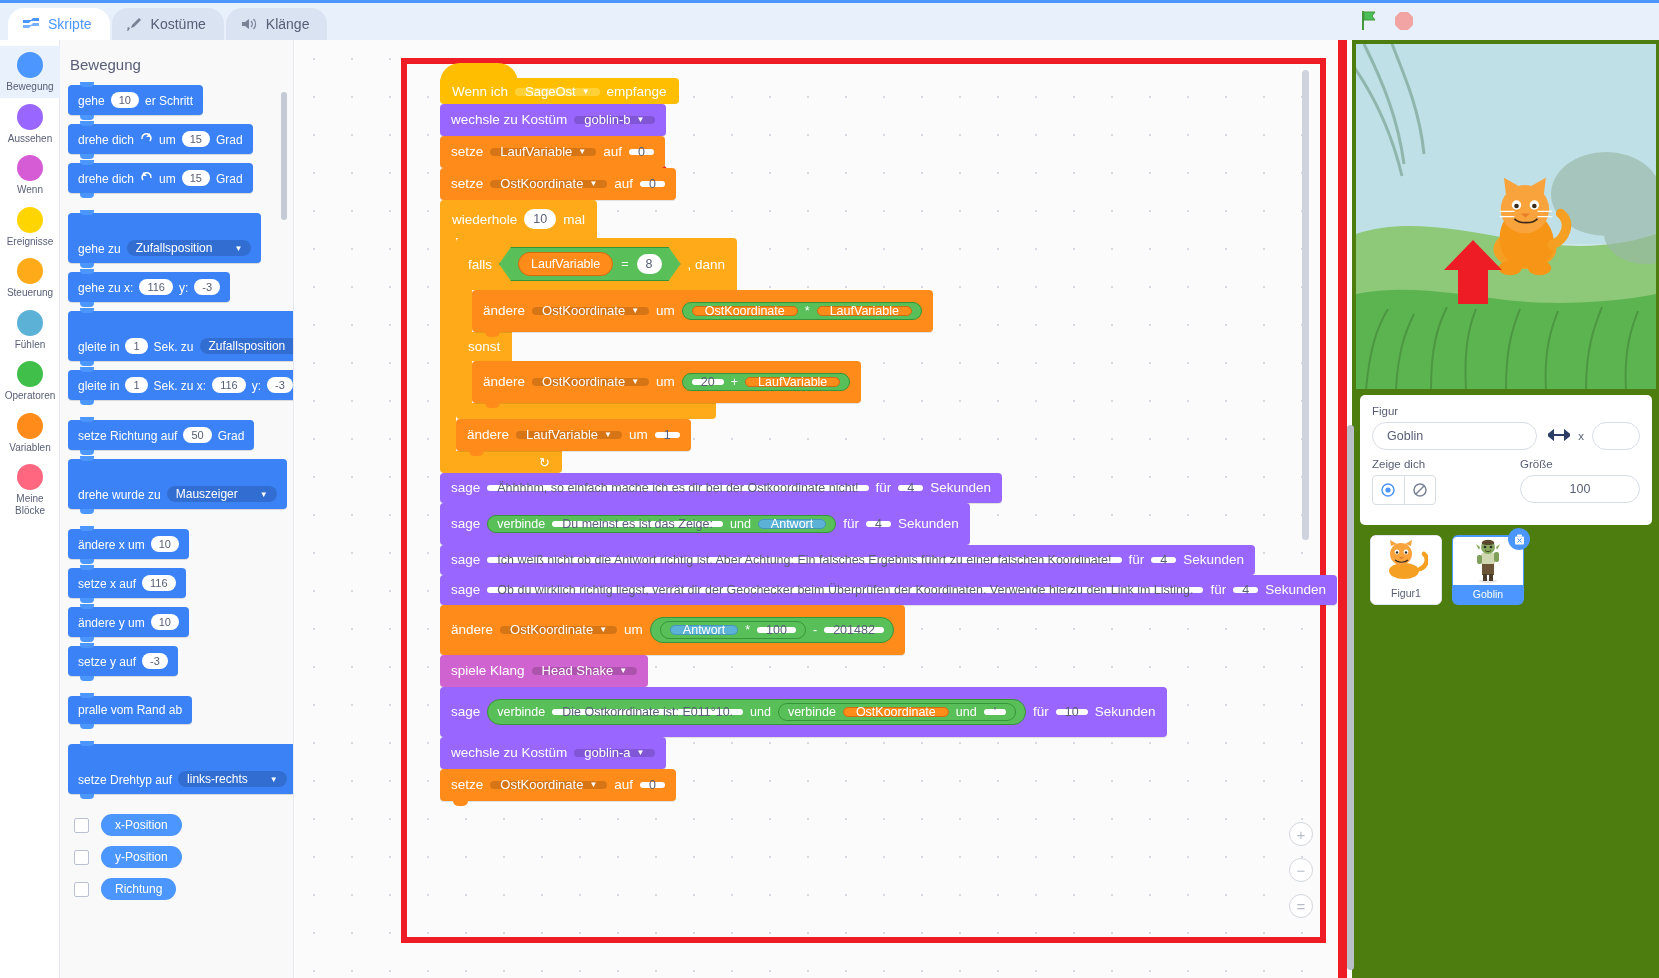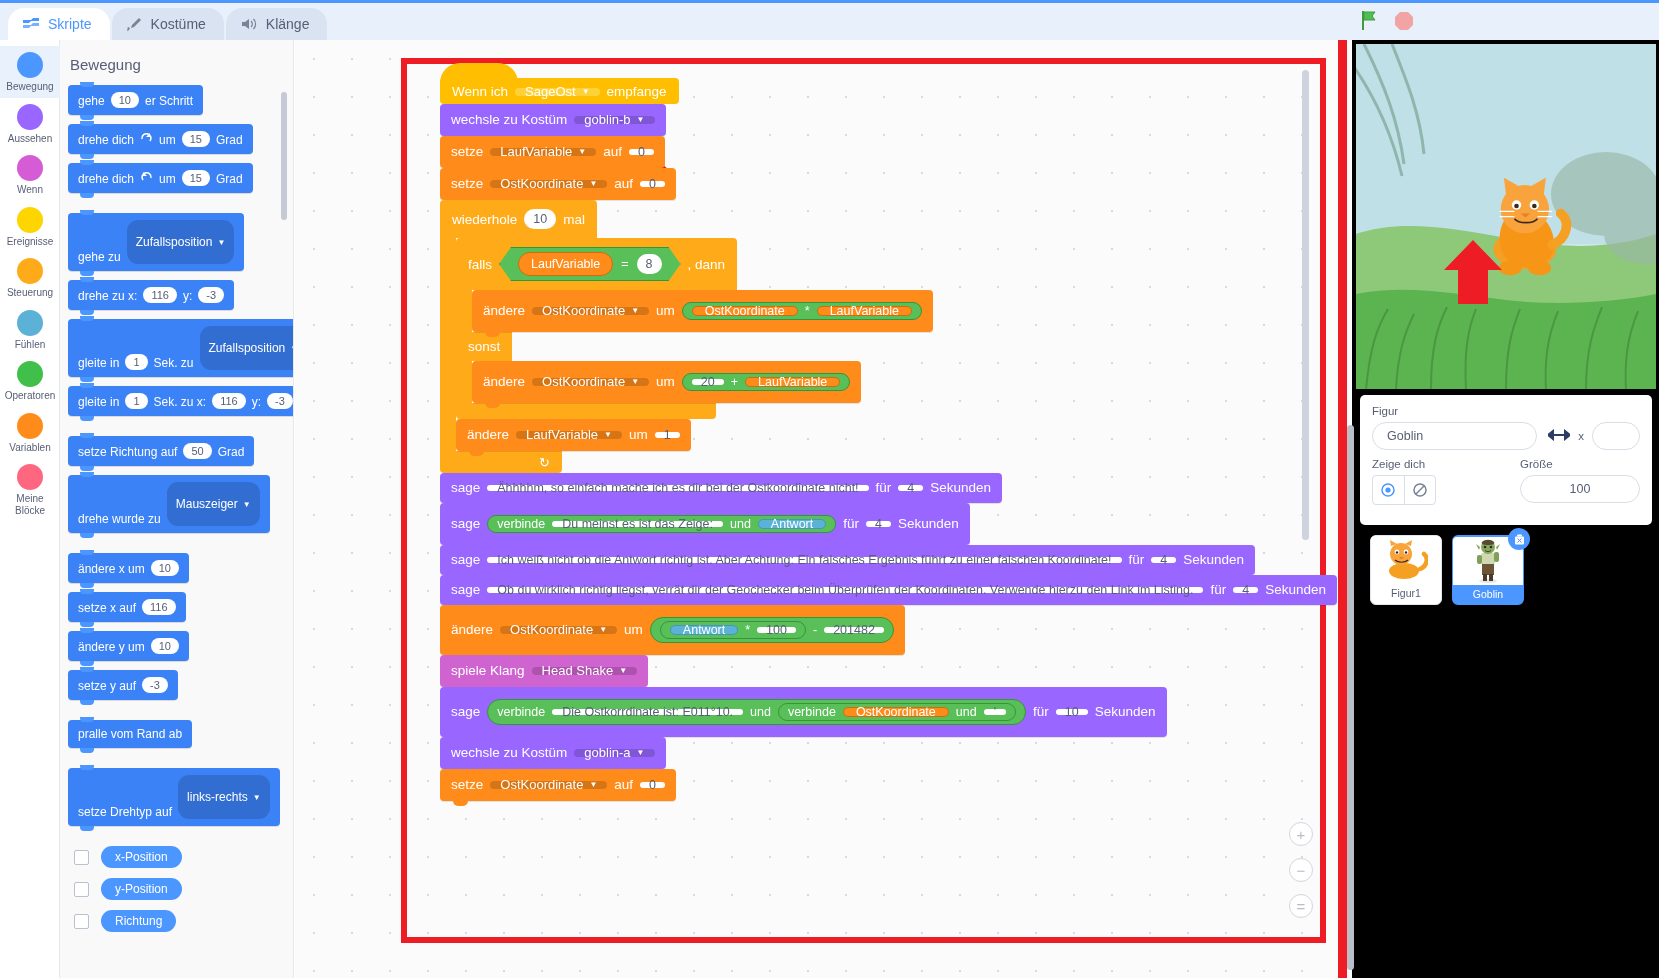--- a/index.html
+++ b/index.html
@@ -73,21 +73,21 @@
   }
   .pblock::before {
     content:""; position:absolute; left:12px; top:-3px;
     width:14px; height:5px; background:#4c97ff; border-radius:0 0 4px 4px;
   }
   .pblock::after {
     content:""; position:absolute; left:12px; bottom:-5px;
     width:14px; height:5px; background:#4c97ff; border-radius:0 0 4px 4px;
   }
   .oval { background:#fff; color:#575e75; border-radius:11px; padding:2px 8px; font-size:11px; min-width:16px; text-align:center; display:inline-block;}
-  .drop { background: rgba(0,0,0,.15); border-radius: 11px; padding: 15px 9px; color:#fff; font-size:12px; display:inline-flex; align-items:center; gap:5px;}
+  .drop { background: rgba(0,0,0,.15); border-radius: 11px; padding: 1px 9px; color:#fff; font-size:12px; display:inline-flex; align-items:center; gap:22px;margin-top:20px;}
   .car { font-size:8px; }
   .gap { height: 11px; }
   .reporter-row { display:flex; align-items:center; gap: 12px; margin: 0 0 10px 6px; }
   .chk { width:15px; height:15px; border:1px solid #b9c0cf; border-radius:2px; background:#fff; cursor:pointer;}
   .rep { background:#4c97ff; color:#fff; font-size:12px; border-radius:12px; padding:4px 14px; cursor:grab;}
 
   
   .canvas {
     position: absolute; top: 40px; left: 295px; width: 1056px; height: 938px;
     background: #fbfbfb;
@@ -175,21 +175,21 @@
     padding:9px 12px; border-radius:4px 4px 0 0;
     white-space:nowrap;
   }
   .cbody { background:#ffab19; width:16px; }
   .cfoot { background:#ffab19; border-radius:0 0 4px 4px; }
   .loop-arrow { color:#fff; font-size:13px; }
 
   
   .stage-panel {
     position:absolute; top:40px; left:1352px; width:307px; height:938px;
-    background:#000000;
+    background:#4d7c0f;
   }
   .stage {
     position:absolute; top:4px; left:4px; width:300px; height:345px;
     background: linear-gradient(#bfe3e8 0%, #d2eef0 40%, #cfe9df 60%, #7ec86a 78%, #53b04a 100%);
     overflow:hidden;
   }
   .sprite-info {
     position:absolute; top:355px; left:8px; width:292px; height:130px;
     background:#fff; border-radius:5px; padding:10px 12px;
   }
@@ -353,21 +353,21 @@
 
       <div class="pblock">
         <span>gehe zu</span>
         <span class="drop">
             <span>Zufallsposition</span>
             <span class="car">▼</span>
           </span>
       </div><br>
 
       <div class="pblock">
-        <span>drehe zu x:</span>
+        <span>gehe zu x:</span>
         <span class="oval">116</span>
         <span>y:</span>
         <span class="oval">-3</span>
       </div><br>
 
       <div class="pblock">
         <span>gleite in</span>
         <span class="oval">1</span>
         <span>Sek. zu</span>
         <span class="drop">

